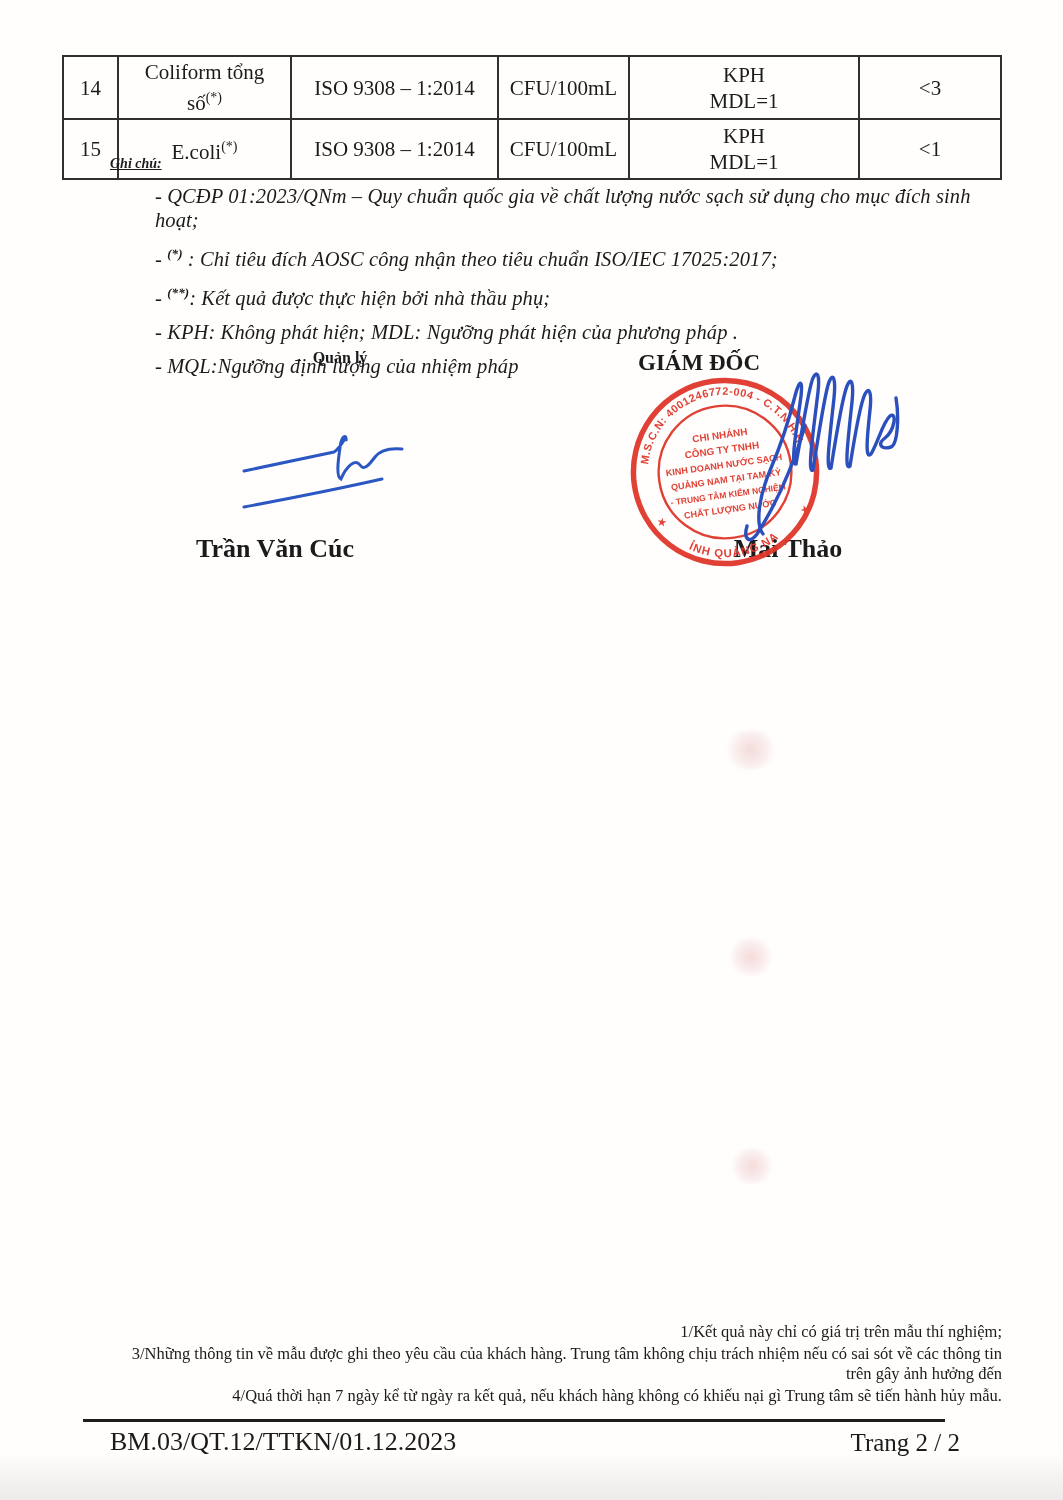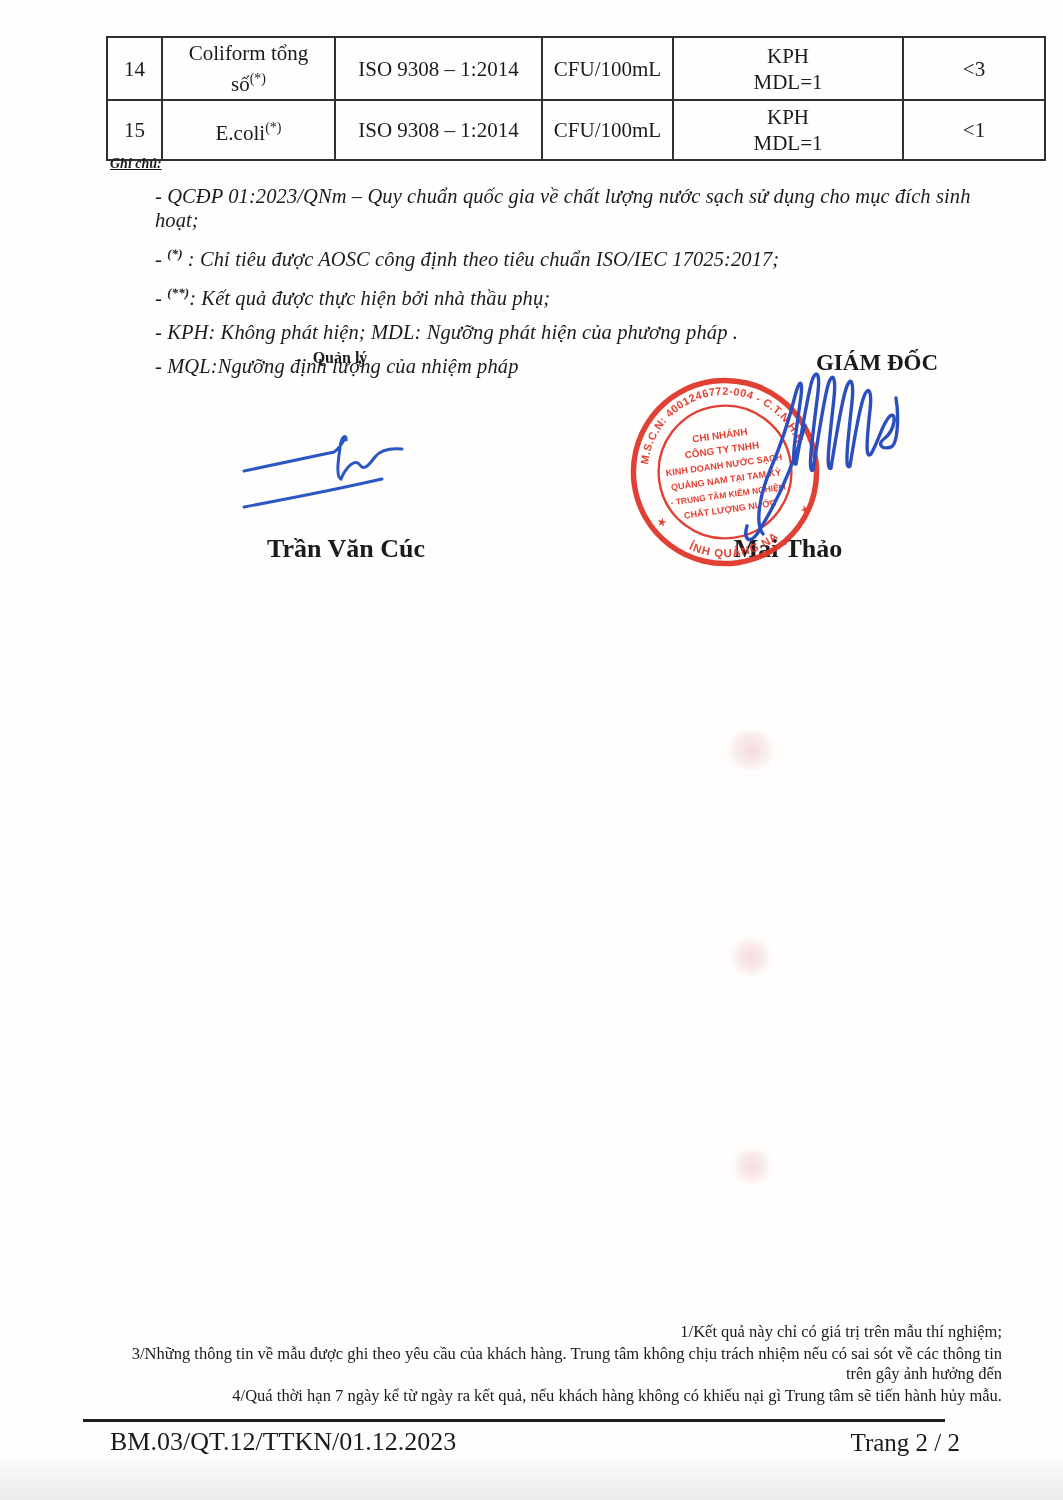--- a/index.html
+++ b/index.html
@@ -7,22 +7,22 @@
     position:relative;
     width:1063px;height:1500px;
     background:#fffefd;
     overflow:hidden;
     font-family:"Liberation Serif","DejaVu Serif",serif;
     color:#1b1b1b;
     margin:0 auto;
   }
   
   .results-table{
-    position:absolute;left:62px;top:36px;width:938px;
-    border-collapse:collapse;table-layout:fixed;margin-left:44px;
+    position:absolute;left:62px;top:55px;width:938px;
+    border-collapse:collapse;table-layout:fixed;
   }
   .results-table td{
     border:2px solid #303030;
     text-align:center;vertical-align:middle;
     font-size:21px;line-height:26px;
     height:54px;padding:2px 4px;
   }
   .results-table sup{font-size:14px;}
   
   .notes{position:absolute;left:110px;top:156px;width:880px;}
@@ -35,25 +35,25 @@
     margin-bottom:10px;letter-spacing:.1px;margin-left:45px;
   }
   .note-line sup{font-size:13px;font-weight:bold;}
   
   .sig-title-left{
     position:absolute;left:190px;top:343px;width:300px;
     text-align:center;font-weight:bold;font-size:16px;line-height:30px;
   }
   .sig-title-right{
     position:absolute;left:638px;top:350px;width:300px;
-    text-align:right;font-weight:bold;font-size:23px;
+    text-align:left;font-weight:bold;font-size:23px;
   }
   .sig-name-left{
     position:absolute;left:196px;top:534px;width:300px;
-    text-align:center;font-weight:bold;font-size:26px;
+    text-align:left;font-weight:bold;font-size:26px;
   }
   .sig-name-right{
     position:absolute;left:638px;top:534px;width:300px;
     text-align:center;font-weight:bold;font-size:26px;
   }
   .sig-svg{position:absolute;}
   .sig-left-svg{left:228px;top:415px;z-index:5;}
   .sig-right-svg{left:733px;top:356px;z-index:6;}
   
   .stamp{
@@ -131,21 +131,21 @@
           <div>MDL=1</div>
         </td>
         <td>&lt;1</td>
       </tr>
     </tbody>
   </table>
 
   <div class="notes">
     <div class="notes-heading">Ghi chú:</div>
     <div class="note-line">- QCĐP 01:2023/QNm – Quy chuẩn quốc gia về chất lượng nước sạch sử dụng cho mục đích sinh hoạt;</div>
-    <div class="note-line"><span>- </span><sup>(*)</sup><span> : Chỉ tiêu được AOSC công định theo tiêu chuẩn ISO/IEC 17025:2017;</span></div>
+    <div class="note-line"><span>- </span><sup>(*)</sup><span> : Chỉ tiêu đích AOSC công nhận theo tiêu chuẩn ISO/IEC 17025:2017;</span></div>
     <div class="note-line"><span>- </span><sup>(**)</sup><span>: Kết quả được thực hiện bởi nhà thầu phụ;</span></div>
     <div class="note-line">- KPH: Không phát hiện; MDL: Ngưỡng phát hiện của phương pháp .</div>
     <div class="note-line">- MQL:Ngưỡng định lượng của nhiệm pháp</div>
   </div>
 
   <div class="sig-title-left">
     <div>Quản lý</div>
   </div>
   <div class="sig-title-right">GIÁM ĐỐC</div>
 

